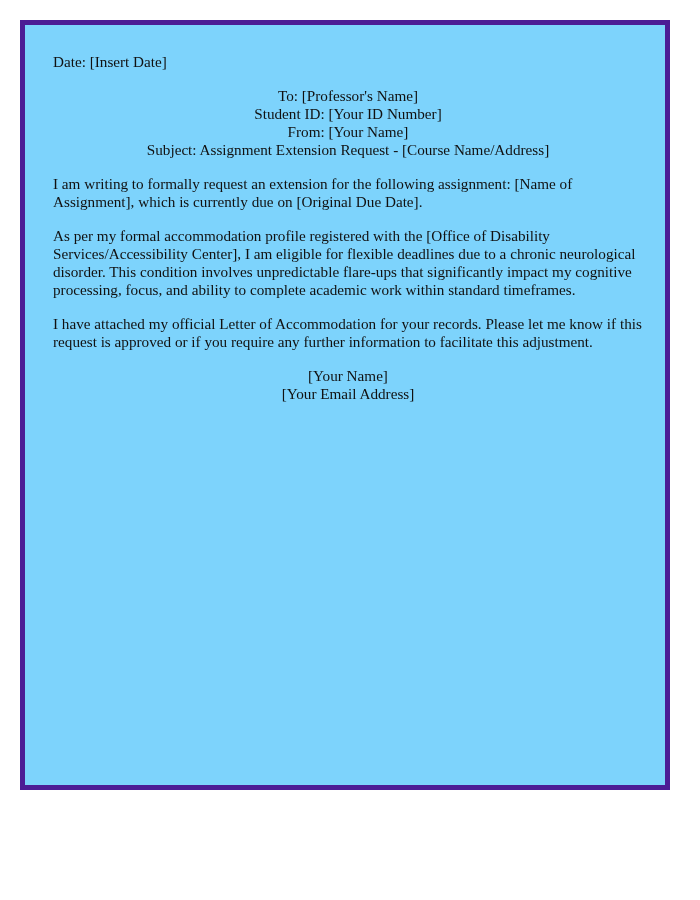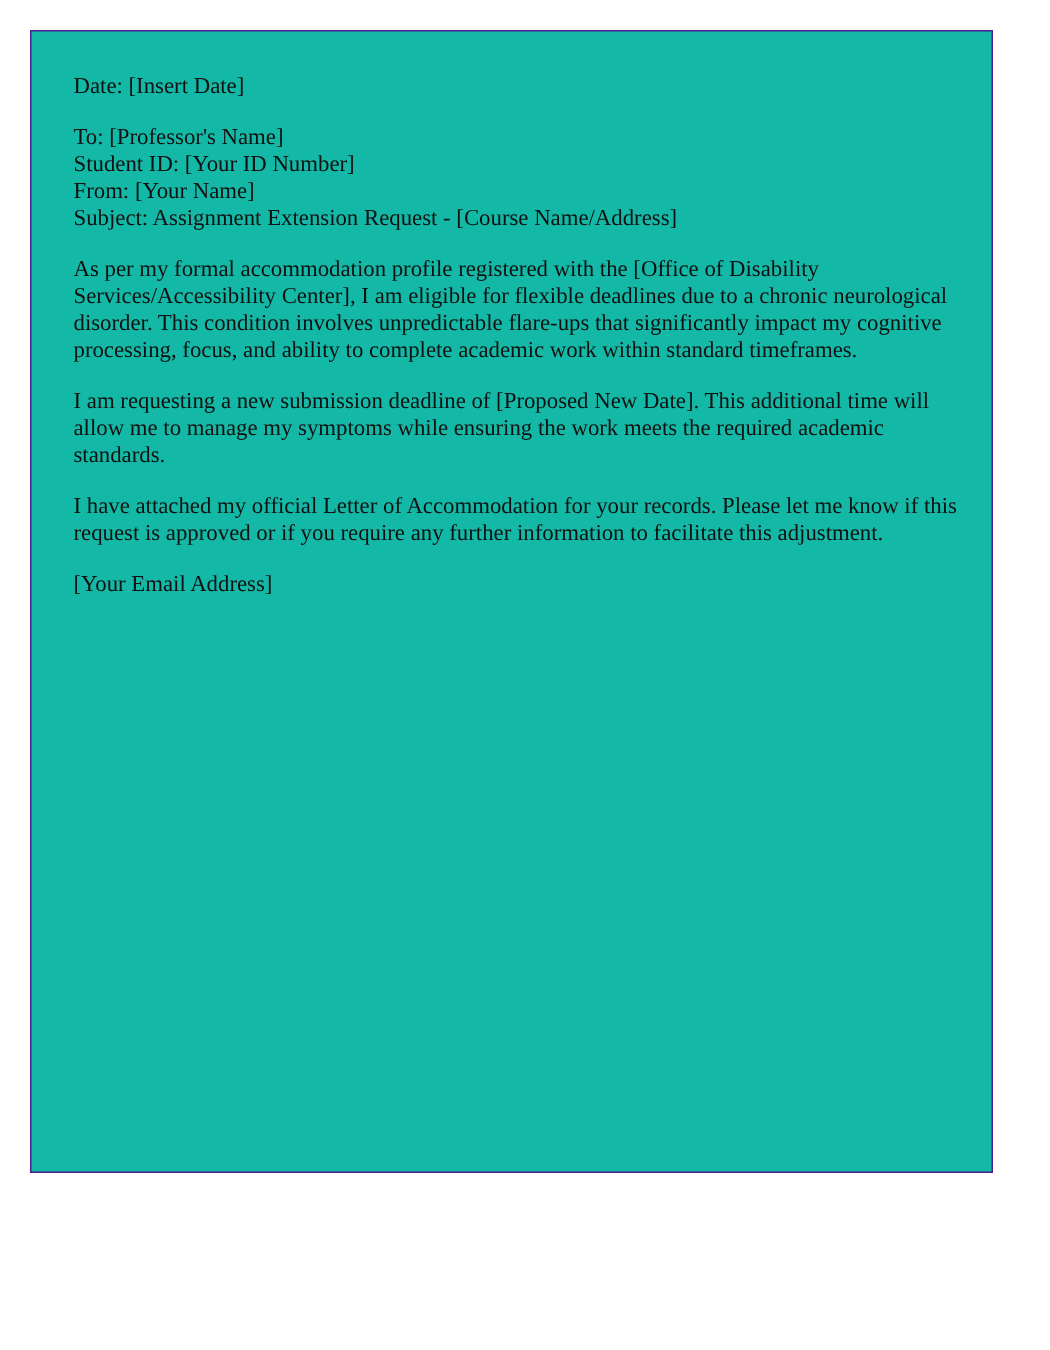--- a/index.html
+++ b/index.html
@@ -13,57 +13,59 @@
       position: relative;
       font-family: "Liberation Serif", "DejaVu Serif", serif;
       color: #111111;
     }
     .page {
       position: absolute;
       left: 20px;
       top: 20px;
       width: 640px;
       height: 760px;
-      border: 1px solid #4c1d95;
+      border: 5px solid #4c1d95;
       box-sizing: content-box;
-      background: #14b8a6;
+      background: #7dd3fc;
     }
     .content {
       position: absolute;
       left: 28px;
       top: 28px;
       width: 590px;
       font-size: 15.2px;
       line-height: 18px;
     }
     .para {
       margin: 0 0 16px 0;
     }
     .line {
       display: block;
+      text-align: center;
     }
   </style>
 </head>
 <body>
 
 <div class="page">
   <div class="content">
     <p class="para">Date: [Insert Date]</p>
 
     <p class="para">
       <span class="line">To: [Professor's Name]</span>
       <span class="line">Student ID: [Your ID Number]</span>
       <span class="line">From: [Your Name]</span>
       <span class="line">Subject: Assignment Extension Request - [Course Name/Address]</span>
     </p>
 
 
+    <p class="para">I am writing to formally request an extension for the following assignment: [Name of Assignment], which is currently due on [Original Due Date].</p>
     <p class="para">As per my formal accommodation profile registered with the [Office of Disability Services/Accessibility Center], I am eligible for flexible deadlines due to a chronic neurological disorder. This condition involves unpredictable flare-ups that significantly impact my cognitive processing, focus, and ability to complete academic work within standard timeframes.</p>
-    <p class="para">I am requesting a new submission deadline of [Proposed New Date]. This additional time will allow me to manage my symptoms while ensuring the work meets the required academic standards.</p>
     <p class="para">I have attached my official Letter of Accommodation for your records. Please let me know if this request is approved or if you require any further information to facilitate this adjustment.</p>
 
 
 
     <p class="para">
+      <span class="line">[Your Name]</span>
       <span class="line">[Your Email Address]</span>
     </p>
   </div>
 </div>
 
 </body></html>

